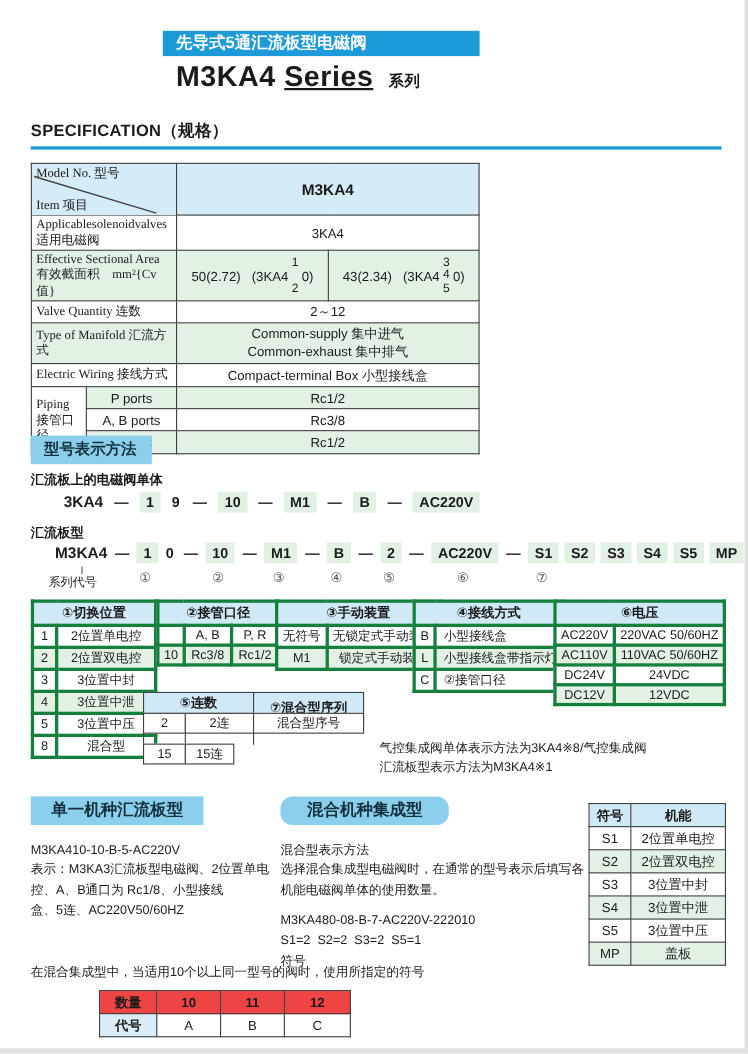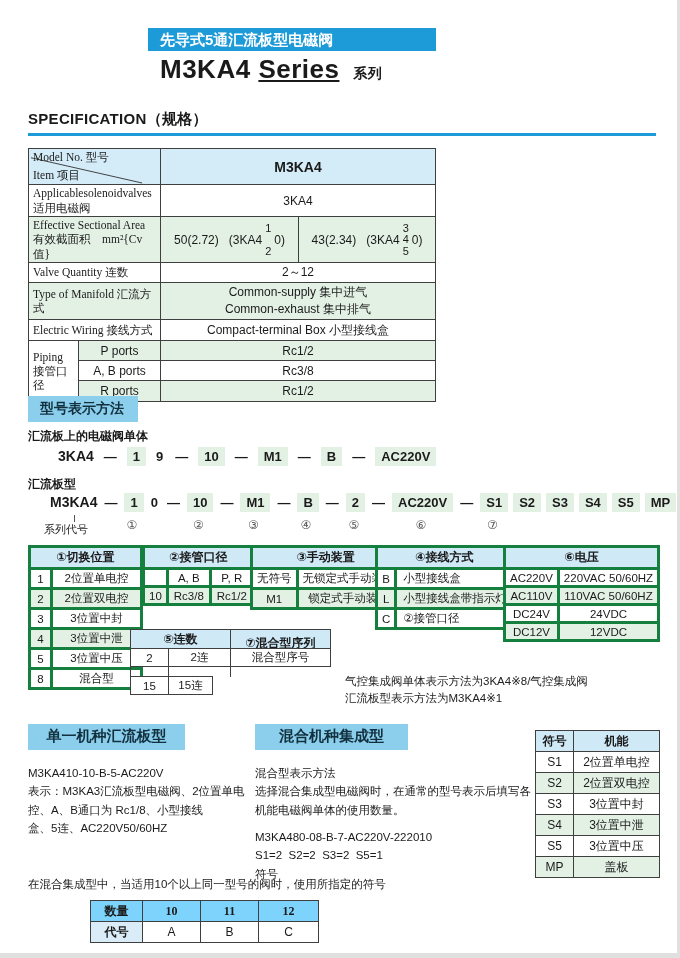--- a/index.html
+++ b/index.html
@@ -22,21 +22,21 @@
 
   
   table{border-collapse:collapse;}
   .spec{position:absolute;left:28px;top:148px;width:407px;table-layout:fixed;border:1.5px solid #3f3f3f;}
   .spec td{border:1px solid #3f3f3f;padding:1px 4px;font-size:12px;vertical-align:middle;box-sizing:border-box;}
   .spec .lbl{font-family:"Liberation Serif","DejaVu Serif",serif;font-size:11.5px;line-height:1.25;}
   .bg-blue td{background:#d4ebf8;}
   .bg-green td{background:#e3f1e5;}
   .bg-white{background:#ffffff !important;}
   .f14{font-size:14px !important;}
-  .diag-cell{position:relative;height:36px;padding:0 !important;}
+  .diag-cell{position:relative;height:47px;padding:0 !important;}
   .diag{position:absolute;left:0;top:0;width:100%;height:100%;}
   .diag line{stroke:#3f3f3f;stroke-width:1;}
   .diag-top{position:absolute;left:4px;top:1px;font-family:"Liberation Serif","DejaVu Serif",serif;font-size:11.5px;}
   .diag-bottom{position:absolute;left:4px;bottom:1px;font-family:"Liberation Serif","DejaVu Serif",serif;font-size:11.5px;}
   .esa{display:flex;align-items:center;justify-content:center;gap:10px;}
   .esa-grp{display:flex;align-items:center;gap:3px;font-size:12px;}
   .stack{display:flex;flex-direction:column;justify-content:space-between;height:34px;font-size:11px;line-height:1;align-items:center;}
   .stack i{font-style:normal;}
 
   
@@ -72,21 +72,21 @@
   
   .bhead{background:#8bcfec;color:#13303f;font-size:15px;font-weight:bold;text-align:center;
          box-sizing:border-box;padding-top:3px;}
   .para{font-size:11.5px;line-height:1.6;color:#1a1a1a;}
   .sym-table{position:absolute;border:1.2px solid #3f3f3f;}
   .sym-table td{border:1px solid #3f3f3f;font-size:12px;padding:1px 4px;text-align:center;height:21px;box-sizing:border-box;}
   .sym-table .th{background:#cfe9f7;font-weight:bold;}
   .sym-table tr.g td{background:#e3f1e5;}
   .qty-table{position:absolute;border:1.2px solid #3f3f3f;}
   .qty-table td{border:1px solid #3f3f3f;font-size:12px;padding:1px 4px;text-align:center;height:21px;box-sizing:border-box;}
-  .qty-table tr:first-child td{background:#7dd3fc;font-weight:bold;font-family:Liberation Serif, serif;}
+  .qty-table tr:first-child td{background:#ef4444;font-weight:bold;}
   .qty-table tr:last-child td:first-child{background:#d9ecf7;font-weight:bold;}
 
   .edge-r{right:0;top:0;width:3px;height:100%;background:#e0e0e0;}
   .edge-b{left:0;bottom:0;width:100%;height:5px;background:#e0e0e0;}
 </style>
 </head>
 <body>
 
 <div class="page">
 
@@ -393,21 +393,21 @@
   </div>
 
   <div class="abs" style="left:0;top:712px;width:680px;height:246px;">
 
     <div class="abs bhead" style="left:28px;top:12px;width:157px;height:26px;">单一机种汇流板型</div>
     <div class="abs para pre" style="left:28px;top:52px;width:226px;">M3KA410-10-B-5-AC220V
 表示：M3KA3汇流板型电磁阀、2位置单电
 控、A、B通口为 Rc1/8、小型接线
 盒、5连、AC220V50/60HZ</div>
 
-    <div class="abs bhead" style="left:255px;top:12px;width:153px;height:26px;">混合机种集成型</div>
+    <div class="abs bhead" style="left:255px;top:12px;width:153px;height:26px;border-radius:11px;">混合机种集成型</div>
     <div class="abs para pre" style="left:255px;top:52px;width:282px;">混合型表示方法
 选择混合集成型电磁阀时，在通常的型号表示后填写各
 机能电磁阀单体的使用数量。</div>
     <div class="abs para prew" style="left:255px;top:116px;width:282px;">M3KA480-08-B-7-AC220V-222010
 S1=2  S2=2  S3=2  S5=1
 符号</div>
 
     <table class="sym-table" style="left:535px;top:18px;">
       <colgroup>
           <col style="width:38px">

